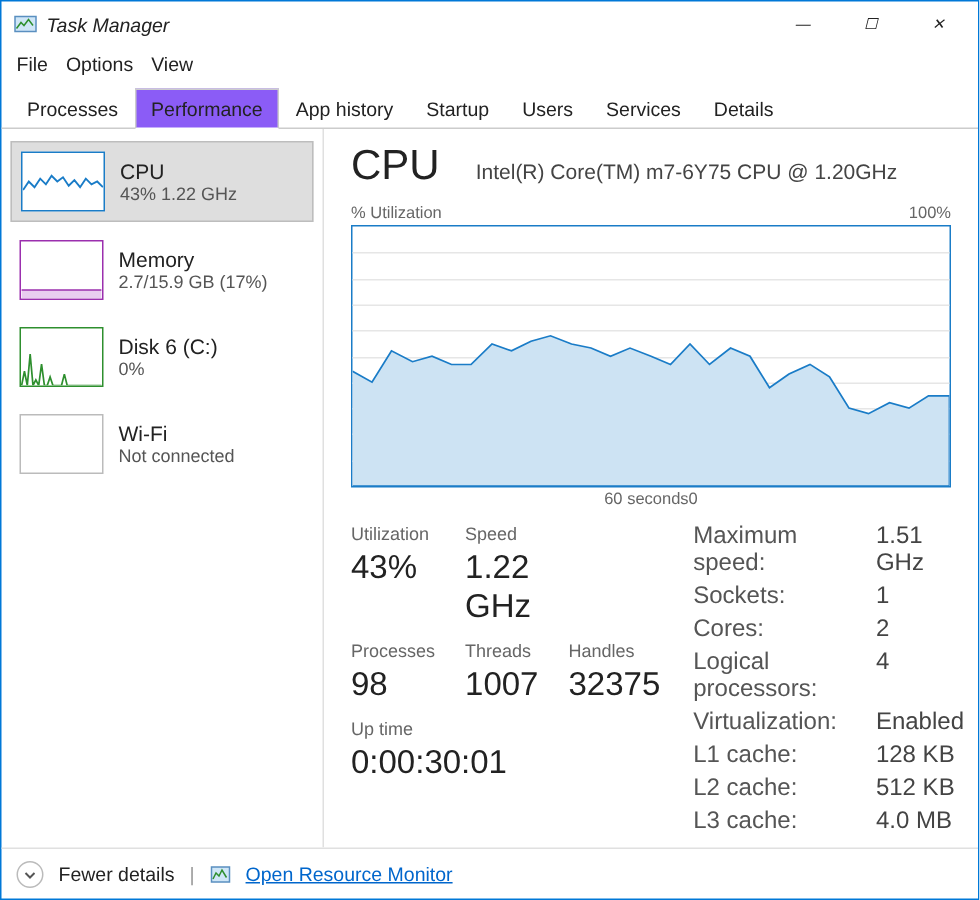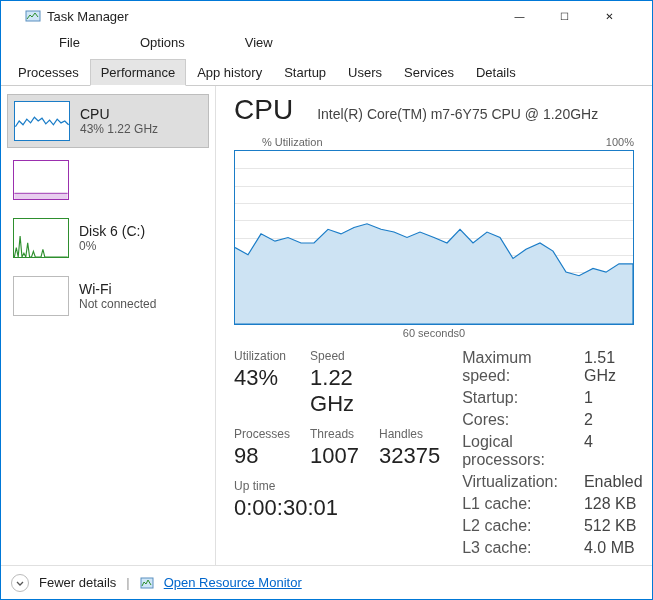--- a/index.html
+++ b/index.html
@@ -14,21 +14,22 @@
     height: 600px;
     border: 1px solid #0078d7;
     display: flex;
     flex-direction: column;
     background: #fff;
   }
   .title-bar {
     height: 30px;
     display: flex;
     align-items: center;
-    padding: 0 20px;
+    padding: 0 4px;
+    font-style: italic;
   }
   .app-icon {
     width: 16px; height: 16px;
     margin: 0 6px 0 4px;
     display: inline-flex;
     align-items: center; justify-content: center;
   }
   .app-title { font-size: 13px; }
   .spacer { flex: 1; }
   .win-btn {
@@ -36,39 +37,39 @@
     display: flex; align-items: center; justify-content: center;
     font-family: "Segoe UI Symbol", sans-serif;
     font-size: 10px;
   }
   .menu-bar {
     display: flex;
     padding: 2px 6px 6px 6px;
     gap: 4px;
     font-size: 13px;
   }
-  .menu-item { padding: 2px 4px; margin-left: 48px; }
+  .menu-item { padding: 2px 4px; }
   .tab-strip {
     display: flex;
     border-bottom: 1px solid #ccc;
     padding-left: 6px;
     font-size: 13px;
   }
   .tab {
     padding: 5px 10px;
     border: 1px solid transparent;
     border-bottom: none;
     position: relative;
     bottom: -1px;
     cursor: default;
   }
   .tab.active {
     border-color: #ccc;
     border-bottom: 1px solid #fff;
-    background: #e5e5e5;
+    background: #8b5cf6;
   }
   .content {
     flex: 1;
     display: flex;
     overflow: hidden;
   }
   .sidebar {
     width: 215px;
     border-right: 1px solid #e0e0e0;
     padding: 8px 6px;
@@ -105,21 +106,20 @@
     display: flex; align-items: baseline;
     gap: 24px;
     margin-bottom: 10px;
   }
   .detail-title { font-size: 28px; font-weight: 400; }
   .detail-sub { font-size: 14px; color: #444; }
   .graph-labels {
     display: flex; justify-content: space-between;
     font-size: 11px; color: #666;
     margin-bottom: 2px;
-    margin-left: 28px;
   }
   .cpu-graph-box {
     height: 190px;
     border: 1px solid #1a7cc7;
     position: relative;
     background: #fff;
   }
   .cpu-graph-box .grid-h {
     position: absolute; left:0; right:0;
     border-top: 1px solid #e6e6e6;
@@ -219,20 +219,24 @@
           <div class="side-label-title">CPU</div>
           <div class="side-label-sub">43%  1.22 GHz</div>
         </div>
       </div>
       <div class="side-item">
         <div class="thumb" style="border-color:#9b2fae">
           <svg viewBox="0 0 56 40">
               <rect x="0" y="34" width="56" height="6" fill="#e8cdef" stroke="none"></rect>
               <line x1="0" y1="34" x2="56" y2="34" stroke="#9b2fae"></line>
             </svg>
+        </div>
+        <div>
+          <div class="side-label-title">Memory</div>
+          <div class="side-label-sub">2.7/15.9 GB (17%)</div>
         </div>
       </div>
       <div class="side-item">
         <div class="thumb" style="border-color:#2e8f2e">
           <svg viewBox="0 0 56 40">
               <path fill="none" stroke="#2e8f2e" stroke-width="1.2" d="M0,40 L2,30 L4,40 L6,18 L8,40 L10,36 L12,40 L14,25 L16,40 L18,40 L20,34 L22,40 L28,40 L30,32 L32,40 L56,40"></path>
             </svg>
         </div>
         <div>
           <div class="side-label-title">Disk 6 (C:)</div>
@@ -307,21 +311,21 @@
             <div class="stat-block wide">
               <span class="stat-label">Up time</span>
               <span class="stat-value">0:00:30:01</span>
             </div>
           </div>
         </div>
 
         <div class="stats-right">
           <span class="rlabel">Maximum speed:</span>
           <span>1.51 GHz</span>
-          <span class="rlabel">Startup:</span>
+          <span class="rlabel">Sockets:</span>
           <span>1</span>
           <span class="rlabel">Cores:</span>
           <span>2</span>
           <span class="rlabel">Logical processors:</span>
           <span>4</span>
           <span class="rlabel">Virtualization:</span>
           <span>Enabled</span>
           <span class="rlabel">L1 cache:</span>
           <span>128 KB</span>
           <span class="rlabel">L2 cache:</span>

